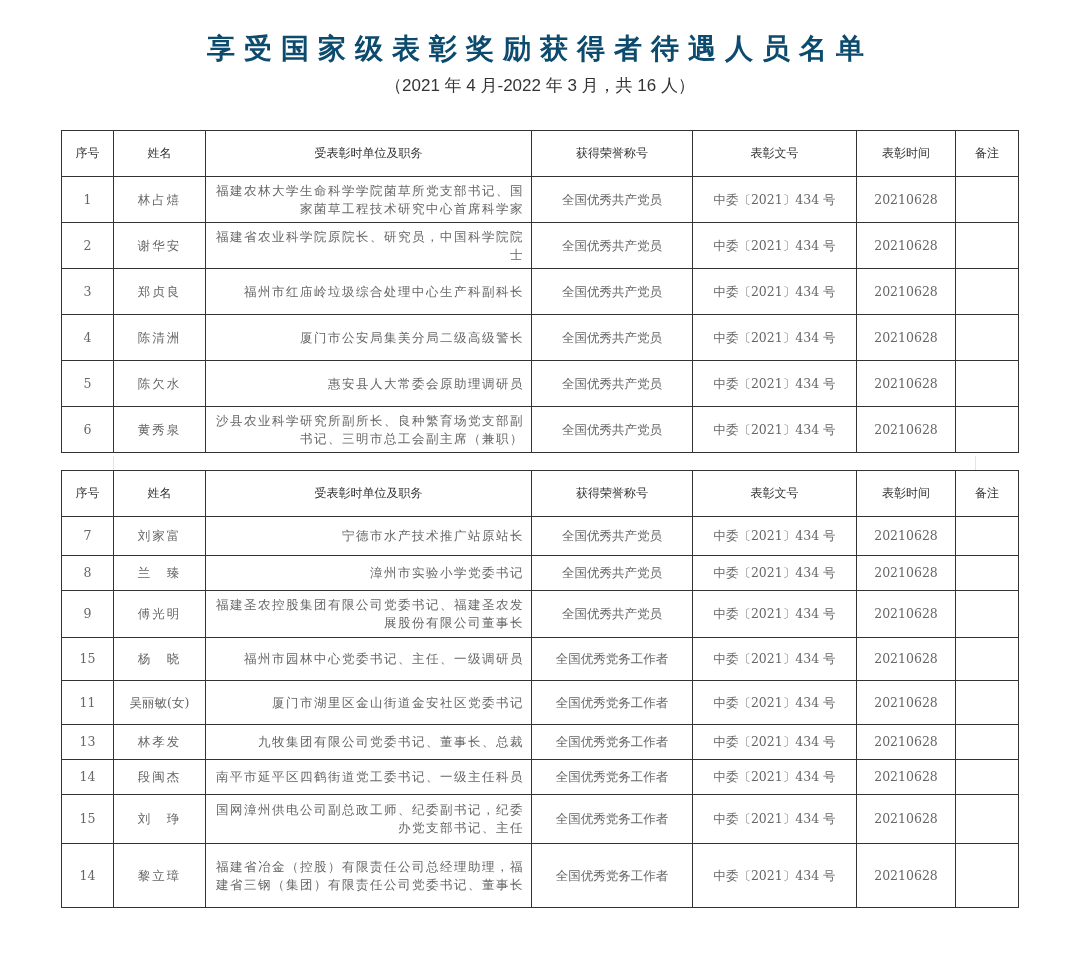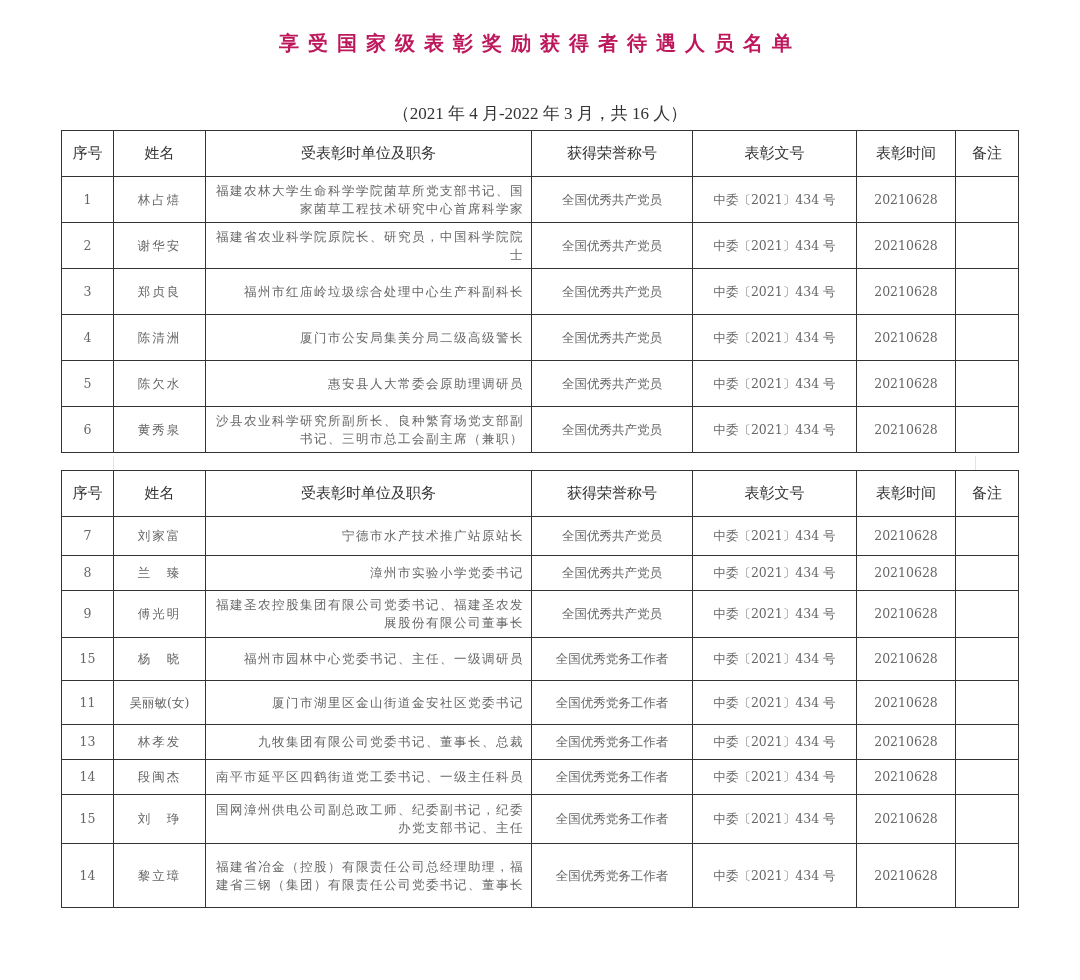--- a/index.html
+++ b/index.html
@@ -2,34 +2,34 @@
 <html><head>
 <meta charset="utf-8">
 <style>
   html, body { margin: 0; padding: 0; }
   body {
     width: 1080px; height: 980px; background: #ffffff; position: relative; overflow: hidden;
     font-family: "DejaVu Serif", "Liberation Serif", serif; color: #555;
   }
   .title {
     position: absolute; top: 30px; left: 0; width: 1080px; text-align: center;
-    font-family: "DejaVu Serif", serif; font-size: 20px; letter-spacing: 9px; color: #be185d; font-weight: bold;
+    font-family: "DejaVu Serif", serif; font-size: 28px; letter-spacing: 9px; color: #0c4a6e; font-weight: bold;
   }
   .subtitle {
     position: absolute; top: 74px; left: 0; width: 1080px; text-align: center;
-    font-family: Liberation Serif, serif; font-size: 17px; color: #333; margin-top: 28px;
+    font-family: Liberation Sans, sans-serif; font-size: 17px; color: #333;
   }
   table.list {
     position: absolute; left: 61px; width: 957px; border-collapse: collapse; table-layout: fixed;
   }
   table.list th, table.list td {
     border: 1.5px solid #333; text-align: center; vertical-align: middle; padding: 0 4px;
   }
   table.list th {
-    font-family: "DejaVu Sans", sans-serif; font-size: 15px; color: #333; font-weight: normal; height: 45px; margin-top: 36px;
+    font-family: "DejaVu Sans", sans-serif; font-size: 12px; color: #333; font-weight: normal; height: 45px; margin-top: 36px;
   }
   table.list td { font-size: 12.5px; color: #666; line-height: 18px; }
   table.list td.unit { text-align: right; padding: 0 7px; letter-spacing: 1.5px; }
   table.list td.name { letter-spacing: 2px; }
   .t1 { top: 130px; }
   .t2 { top: 470px; }
   .gap-mark { position: absolute; top: 456px; width: 1px; height: 14px; background: #e4e4e4; }
 </style>
 </head>
 <body>

